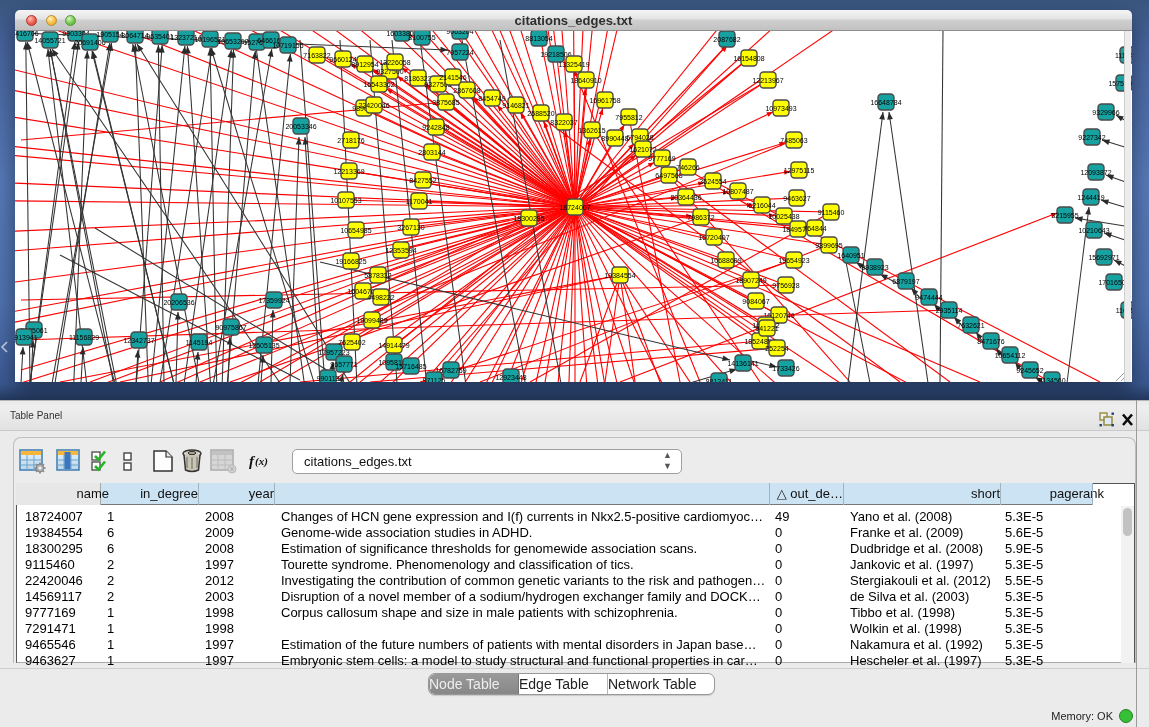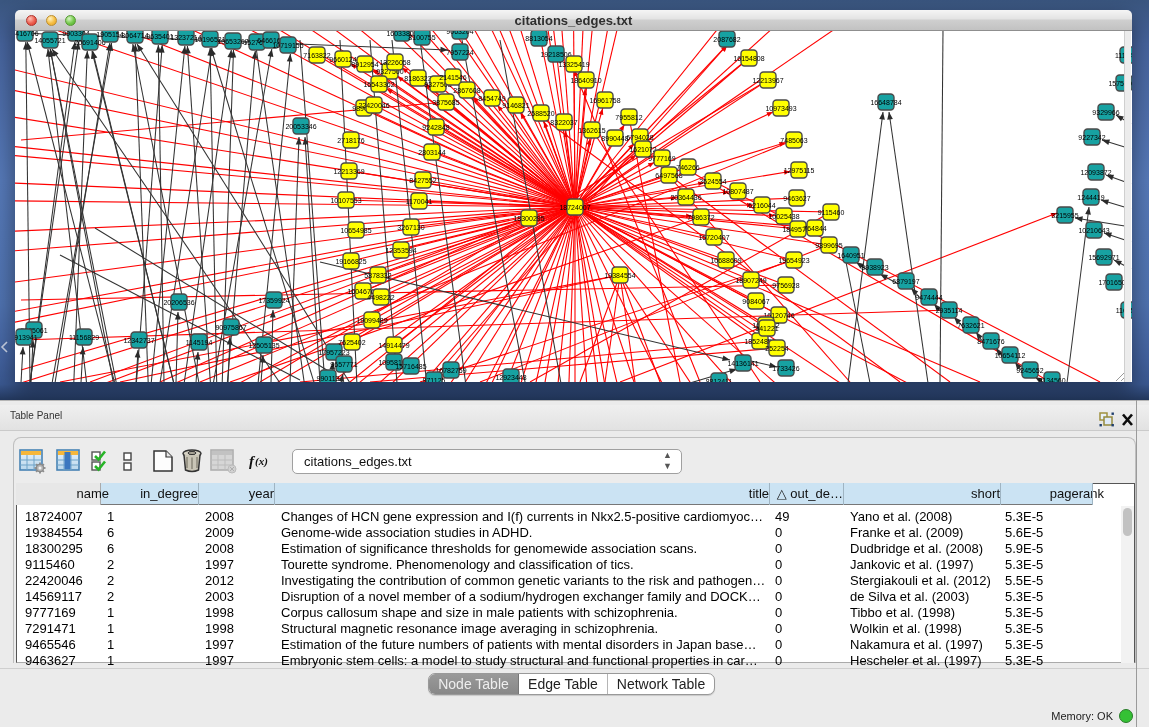--- a/index.html
+++ b/index.html
@@ -45,21 +45,21 @@
 .trow span{position:absolute;top:1px;white-space:nowrap}
 .c0{left:9px}.c1{left:91px}.c2{left:189px}.c3{left:265px;width:487px;overflow:hidden;white-space:nowrap}.c4{left:759px}
 .c5{left:834px}.c6{left:989px}
 #vscroll{position:absolute;left:1121px;top:506px;width:13px;height:157px;background:#f2f2f2;z-index:4}
 #vthumb{position:absolute;left:2px;top:2px;width:9px;height:28px;background:#c2c2c2;border-radius:5px}
 
 #tabsbar{position:absolute;left:0;top:668px;width:1149px;height:34px;border-top:1px solid #cfcfcf}
 #seg{position:absolute;left:428px;top:4px;height:22px;border:1px solid #999;border-radius:7px;
  background:#fff;overflow:hidden;box-shadow:0 1px 1px rgba(0,0,0,.15)}
 #seg span{display:inline-block;height:30px;line-height:20px;font-size:14px;color:#222;
- text-align:center;border-right:1px solid #b5b5b5;vertical-align:top}
+ text-align:left;border-right:1px solid #b5b5b5;vertical-align:top}
 #seg .s1{width:90px}#seg .s2{width:89px}#seg .s3{width:106px;border-right:none}
 #seg span.sel{background:linear-gradient(180deg,#9a9a9a,#7e7e7e);color:#eee;border-right:1px solid #777}
 #status{position:absolute;right:36px;top:710px;font-size:11px;color:#222}
 #memdot{position:absolute;right:16px;top:709px;width:14px;height:14px;border-radius:50%;
  background:#35c135;border:1px solid #2a7a2a}
 #rightedge{position:absolute;right:12px;top:400px;width:1px;height:327px;background:#9a9a9a}
 </style></head>
 <body>
 <div id="app">
  <div id="desktop">
@@ -830,21 +830,20 @@
 <text x="236" y="22" font-family="Liberation Serif,serif" font-style="italic" font-weight="bold" font-size="15" fill="#111">f</text>
 <text x="242" y="21" font-family="Liberation Serif,serif" font-style="italic" font-weight="bold" font-size="11" fill="#111">(x)</text>
 </svg></div>
  <div id="dropdown">citations_edges.txt<span id="dd-arrows">▲<br>▼</span></div>
  <div id="tablebox"></div>
  <div id="thead">
    <div id="namecell"></div>
    <span style="left:8px;width:85px">name</span>
    <span style="left:85px;width:97px">in_degree</span>
    <span style="left:182px;width:76px">year</span>
-   <span style="left:258px;width:495px">title</span>
    <span style="left:753px;width:74px">△ out_de…</span>
    <span style="left:827px;width:157px">short</span>
    <span style="left:984px;width:104px">pagerank</span>
    <div class="sep" style="left:182px"></div>
    <div class="sep" style="left:258px"></div>
       <div class="sep" style="left:753px"></div>
    <div class="sep" style="left:827px"></div>
       <div class="sep" style="left:984px"></div>
    <div class="sep" style="left:1076px"></div>
  </div>
@@ -908,32 +907,31 @@
       <span class="c2">1998</span>
       <span class="c3">Corpus callosum shape and size in male patients with schizophrenia.</span>
       <span class="c4">0</span>
       <span class="c5">Tibbo et al. (1998)</span>
       <span class="c6">5.3E-5</span>
     </div>
 <div class="trow" style="top:620px">
       <span class="c0">7291471</span>
       <span class="c1">1</span>
       <span class="c2">1998</span>
-      <span class="c3">Structural magnetic resonance image averaging in schizophrenia.</span>
       <span class="c4">0</span>
       <span class="c5">Wolkin et al. (1998)</span>
       <span class="c6">5.3E-5</span>
     </div>
 <div class="trow" style="top:636px">
       <span class="c0">9465546</span>
       <span class="c1">1</span>
       <span class="c2">1997</span>
       <span class="c3">Estimation of the future numbers of patients with mental disorders in Japan base…</span>
       <span class="c4">0</span>
-      <span class="c5">Nakamura et al. (1997)</span>
+      <span class="c5">Nakamura et al. (1992)</span>
       <span class="c6">5.3E-5</span>
     </div>
 <div class="trow" style="top:652px">
       <span class="c0">9463627</span>
       <span class="c1">1</span>
       <span class="c2">1997</span>
       <span class="c3">Embryonic stem cells: a model to study structural and functional properties in car…</span>
       <span class="c4">0</span>
       <span class="c5">Hescheler et al. (1997)</span>
       <span class="c6">5.3E-5</span>

